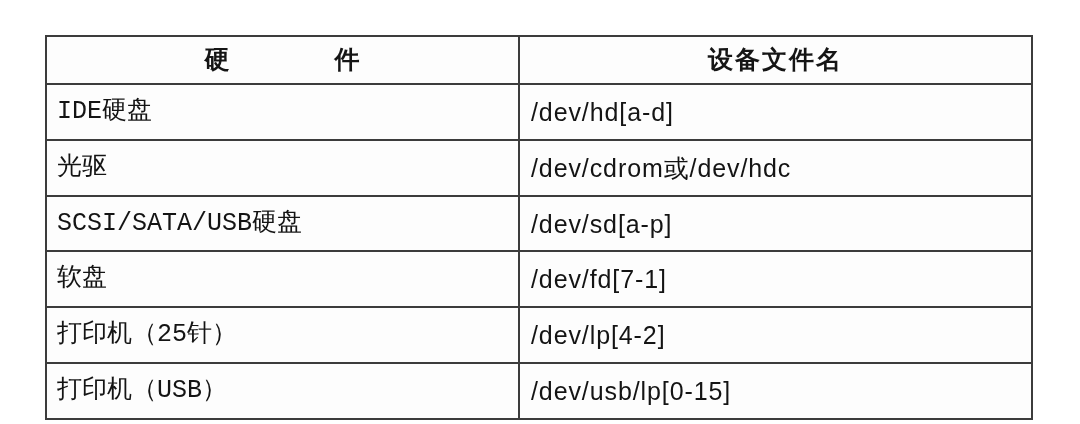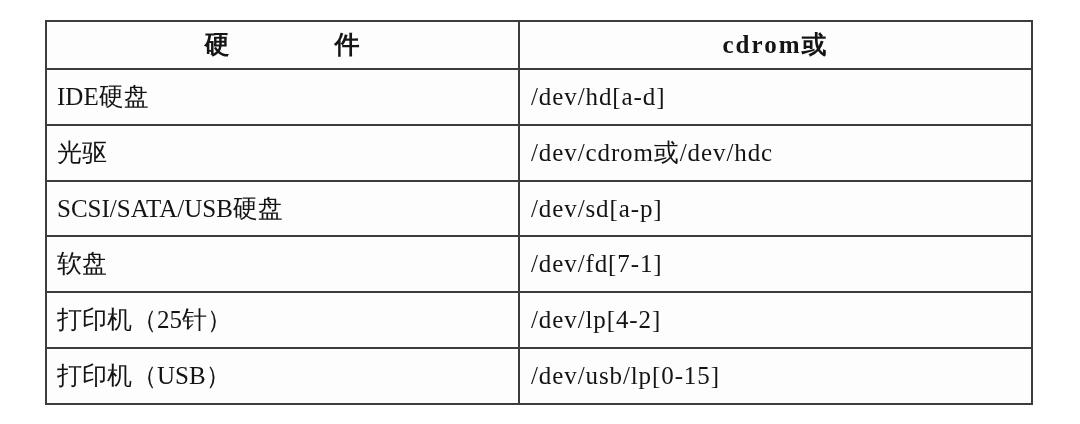--- a/index.html
+++ b/index.html
@@ -18,21 +18,21 @@
   #page {
     position: relative;
     width: 1080px;
     height: 424px;
     background: #ffffff;
   }
 
   .table-wrap {
     position: absolute;
     left: 45px;
-    top: 20px;
+    top: 35px;
     width: 986px;
     height: 385px;
   }
 
   table.device-table {
     width: 986px;
     height: 385px;
     border-collapse: collapse;
     table-layout: fixed;
     background: #fdfdfd;
@@ -72,33 +72,33 @@
   }
 
   
   tr.data-row td {
     height: 48px;
   }
   .cell-hardware {
     display: block;
     padding-left: 10px;
     padding-right: 10px;
-    font-family: Liberation Serif, serif;
+    font-family: Liberation Mono, monospace;
     font-size: 25px;
     line-height: 30px;
     color: #141414;
     text-align: left;
     white-space: nowrap;
     overflow: hidden;
   }
   .cell-device {
     display: block;
     padding-left: 11px;
     padding-right: 6px;
-    font-family: Liberation Serif, serif;
+    font-family: Liberation Sans, sans-serif;
     font-size: 25px;
     line-height: 30px;
     letter-spacing: 0.9px;
     color: #141414;
     text-align: left;
     white-space: nowrap;
     overflow: hidden;
   }
 </style>
 </head>
@@ -110,21 +110,21 @@
       <colgroup>
         <col class="col-hardware">
         <col class="col-device">
       </colgroup>
       <thead>
         <tr class="header-row">
           <th>
             <span class="hdr-text hdr-hardware">硬　　　　件</span>
           </th>
           <th>
-            <span class="hdr-text hdr-device">cdrom或</span>
+            <span class="hdr-text hdr-device">设备文件名</span>
           </th>
         </tr>
       </thead>
       <tbody>
         <tr class="data-row">
           <td>
             <span class="cell-hardware">IDE硬盘</span>
           </td>
           <td>
             <span class="cell-device">/dev/hd[a-d]</span>

